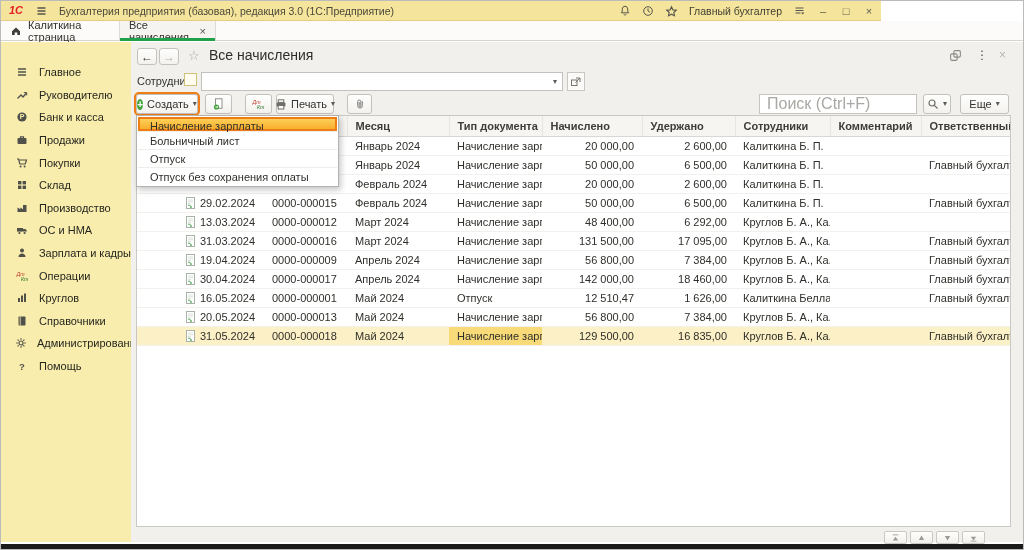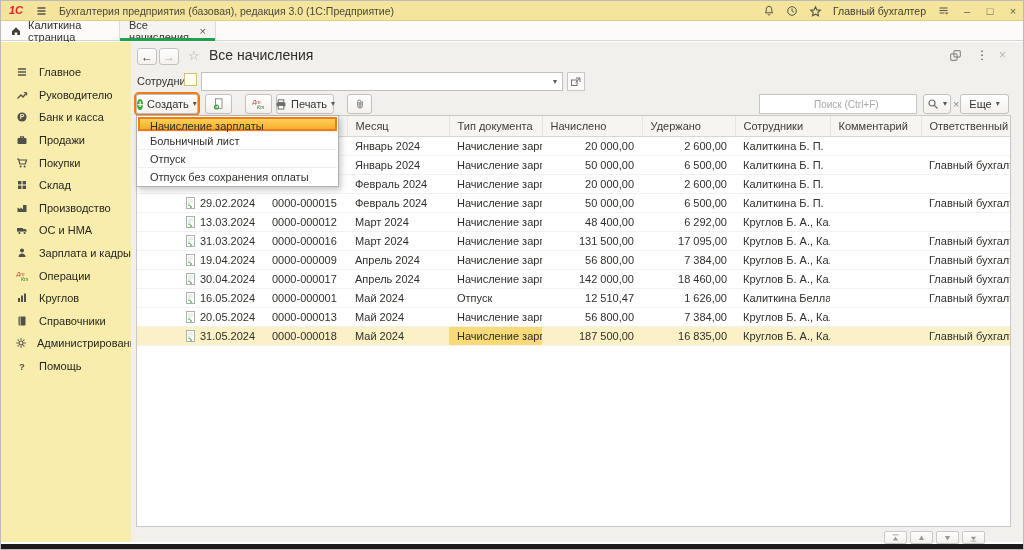--- a/index.html
+++ b/index.html
@@ -1,20 +1,20 @@
 <!DOCTYPE html>
 <html style="--titlebar-yellow: #f5e49b; --sidebar-yellow: #f8edac; --highlight-orange: #ee7d17; --selected-row: #fcf1c6; --selected-cell: #f8da78; --active-tab-green: #1fa049; --brand-red: #e31e24; --create-green: #3fa43c;"><head>
 <meta charset="utf-8">
 <style>
   html,body{margin:0;padding:0;background:#d8d8d8;}
   *{box-sizing:border-box;font-family:"Liberation Sans",sans-serif;}
   #app{position:relative;width:1024px;height:550px;background:#fff;overflow:hidden;border:1px solid #bbb;}
 
   
-  #titlebar{position:absolute;left:0;top:0;width:1024px;height:20px;background:var(--titlebar-yellow);border-bottom:1px solid #e2cd83;}
+  #titlebar{position:absolute;left:0;top:0;width:880px;height:20px;background:var(--titlebar-yellow);border-bottom:1px solid #e2cd83;}
   .tb-logo{position:absolute;left:8px;top:3px;font:italic bold 11px "Liberation Sans",sans-serif;color:var(--brand-red);letter-spacing:0;}
   .tb-burger{position:absolute;left:34px;top:4px;}
   .tb-title{position:absolute;left:58px;top:4px;font-size:10.5px;color:#49483a;white-space:nowrap;}
   .tb-search{position:absolute;left:602px;top:2px;width:200px;height:15px;background:#fbf3c9;border:1px solid #ddc87f;border-radius:3px;display:flex;align-items:center;gap:4px;padding:0 5px;}
   .tb-search input{flex:1;border:none;background:transparent;outline:none;font-size:10px;color:#6d6448;}
   .tb-search input::placeholder{color:#b3a468;}
   .tb-right{position:absolute;right:0;top:0;height:20px;display:flex;align-items:center;gap:11px;padding-right:6px;}
   .tb-user{font-size:10.5px;color:#3f3e33;}
   .winbtn{font-size:11px;color:#5c5b50;width:12px;text-align:center;cursor:default;}
 
@@ -45,28 +45,28 @@
   .combo{position:absolute;left:70px;top:30px;width:362px;height:19px;background:#fff;border:1px solid #c2c1bd;display:flex;align-items:center;padding:0 5px;font-size:11px;color:#333;}
   .combo .val{flex:1;}
   .caret{font-size:8px;color:#5a5a54;}
   .openbtn{position:absolute;left:436px;top:30px;width:18px;height:19px;background:#fbfaf8;border:1px solid #c8c7c3;display:flex;align-items:center;justify-content:center;}
 
   
   .btn{position:absolute;top:52px;height:20px;display:inline-flex;align-items:center;justify-content:center;gap:4px;padding:0 7px;background:linear-gradient(#fefefd,#f3f2ee);border:1px solid #c2c1bd;border-radius:3px;font-size:11px;color:#33332f;white-space:nowrap;}
   .btn.hl-outline{outline:2px solid var(--highlight-orange);}
   .plusc{width:11px;height:11px;border-radius:50%;background:var(--create-green);color:#fff;font-weight:bold;font-size:10px;line-height:11px;text-align:center;display:inline-block;}
   .lsearch{position:absolute;left:628px;top:52px;width:158px;height:20px;background:#fff;border:1px solid #c6c5c1;display:flex;align-items:center;padding:0 5px;}
-  .lsearch input{flex:1;border:none;outline:none;background:transparent;font-size:10px;color:#555;margin-left:47px;}
+  .lsearch input{flex:1;border:none;outline:none;background:transparent;font-size:16px;color:#555;}
   .lsearch input::placeholder{color:#a9a8a4;}
   .clearx{font-size:11px;color:#8f8e8a;padding-left:4px;border-left:1px solid #e3e2de;}
 
   
   .panel{position:absolute;left:5px;top:73px;width:875px;height:412px;background:#fff;border:1px solid #c9c8c4;overflow:hidden;}
   table{border-collapse:collapse;table-layout:fixed;width:100%;}
-  th{height:20px;padding:0 8px;font-size:11px;font-weight:normal;color:#3c3c38;text-align:left;background:#f6f5f2;border-bottom:1px solid #d8d7d3;white-space:nowrap;overflow:hidden;}
+  th{height:20px;padding:0 8px;font-size:11px;font-weight:bold;color:#3c3c38;text-align:left;background:#f6f5f2;border-bottom:1px solid #d8d7d3;white-space:nowrap;overflow:hidden;}
   th + th{border-left:1px solid #e6e5e1;}
   td{height:19px;padding:0 8px;font-size:11px;color:#2f2f2b;border-bottom:1px solid #f2f1ed;white-space:nowrap;overflow:hidden;}
   td:nth-child(5),td:nth-child(6){text-align:right;}
   td:first-child{position:relative;padding-left:63px;}
   .docic{position:absolute;left:48px;top:3px;}
   tr.sel td{background:var(--selected-row);}
   tr.sel td.selcell{background:var(--selected-cell);}
 
   
   .menu{position:absolute;left:5px;top:73px;width:203px;background:#fff;border:1px solid #b3b2ae;box-shadow:2px 3px 6px rgba(0,0,0,.22);padding:1px;z-index:20;}
@@ -565,21 +565,21 @@
                   <svg width="11" height="12" viewBox="0 0 11 12">
                     <rect x="1.5" y="0.5" width="8" height="11" fill="#fff" stroke="#a7b3a7"></rect>
                     <path d="M3 3h5M3 4.8h5M3 6.6h3" stroke="#ccd4cc" stroke-width="0.7"></path>
                     <path d="M3.2 8.2c1.6-.2 2.6.5 2.9 1.9" fill="none" stroke="#3d9e44"></path>
                     <path d="M5 10.8l2-.1-1.1-1.6z" fill="#3d9e44"></path>
                   </svg>
                 </span><span>31.05.2024</span></td>
               <td>0000-000018</td>
               <td>Май 2024</td>
               <td class="selcell">Начисление зарп...</td>
-              <td>187 500,00</td>
+              <td>129 500,00</td>
               <td>16 835,00</td>
               <td>Круглов Б. А., Ка...</td>
               <td></td>
               <td>Главный бухгалтер</td>
             </tr>
           </tbody>
       </table>
     </div>
 
     <div class="menu">

